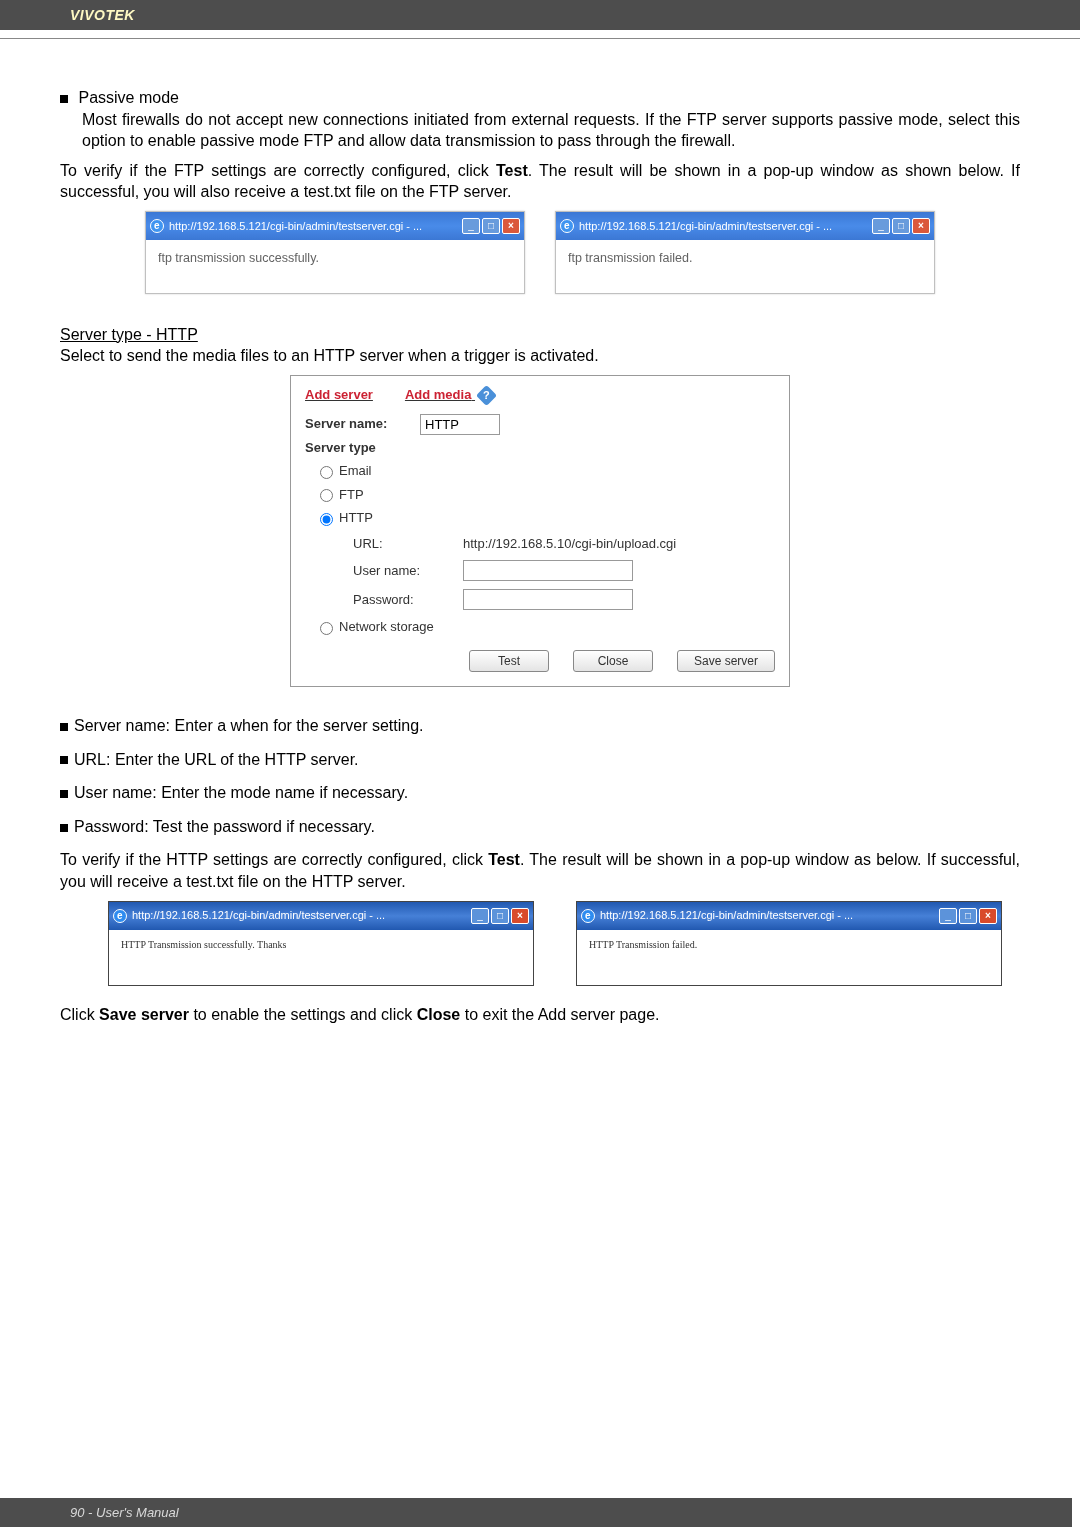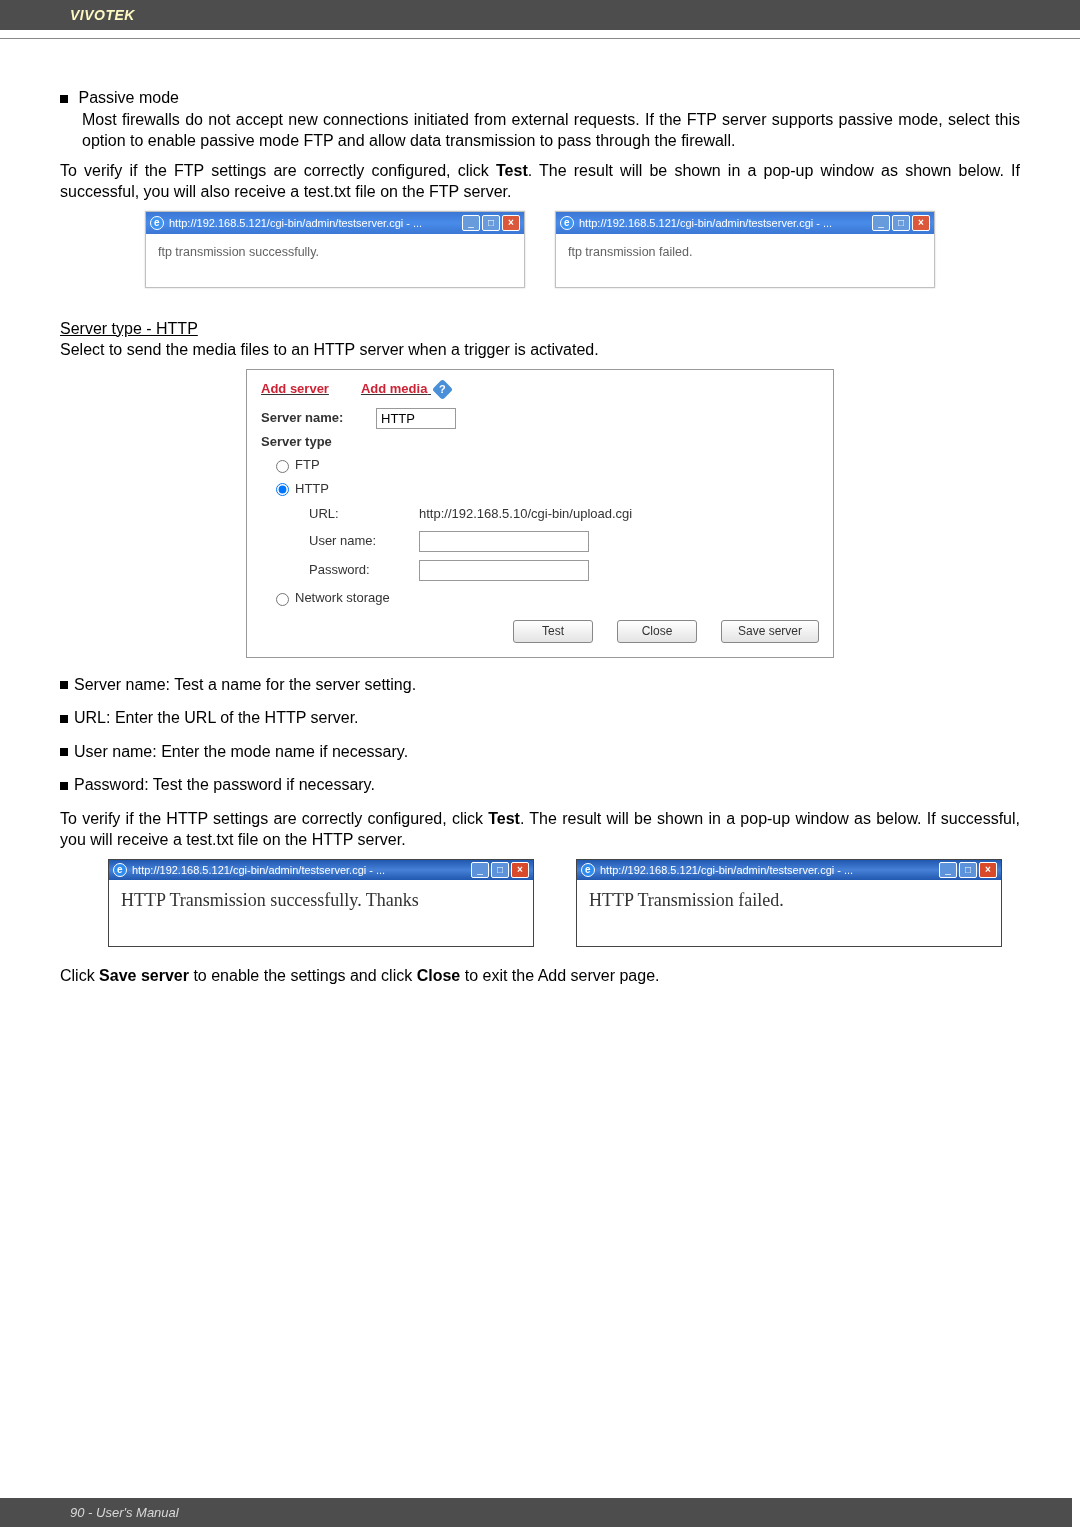--- a/index.html
+++ b/index.html
@@ -59,21 +59,21 @@
     font-family: 'Tahoma', sans-serif;
     font-size: 12.5px;
     box-shadow: 0 0 2px rgba(0,0,0,.2);
   }
   .popup.blurry { filter: blur(0.2px); opacity: 0.92; }
   .titlebar {
     background: linear-gradient(to bottom, #2b6cd1 0%, #3a82e8 50%, #2b6cd1 100%);
     color: #fff;
     display: flex;
     align-items: center;
-    padding: 8px 4px;
+    padding: 14px 4px;
     font-size: 11px;
     height: 22px;
   }
   .titlebar .ie {
     display: inline-block;
     width: 14px; height: 14px;
     background: #2e8cf0;
     border-radius: 50%;
     border: 1px solid #fff;
     margin-right: 5px;
@@ -106,22 +106,22 @@
     color: #222;
     min-height: 50px;
   }
   .popup.blurry .popup-body { color: #555; font-family: Liberation Sans, sans-serif; }
   .underline-head {
     text-decoration: underline;
     font-size: 16px;
     margin-top: 30px;
   }
   .dialog {
-    width: 588px;
-    margin: 8px auto 16px auto;
+    width: 500px;
+    margin: 8px auto 28px auto;
     border: 1px solid #999;
     padding: 10px 14px 14px 14px;
     font-family: 'Tahoma', Arial, sans-serif;
     font-size: 13px;
     color: #333;
   }
   .dialog .tabs {
     display: flex;
     gap: 32px;
     font-weight: bold;
@@ -177,21 +177,21 @@
     width: 426px;
     border: 1px solid #444;
   }
   .popup2 .titlebar {
     background: linear-gradient(to bottom,#2158b0,#4680d7 50%,#2158b0);
     height: 20px;
     font-size: 11px;
   }
   .popup2 .popup-body {
     font-family: 'Times New Roman', serif;
-    font-size: 18px;
+    font-size: 10px;
     color: #333;
     padding: 8px 12px 34px 12px;
   }
   .bottom-band {
     position: absolute;
     bottom: 0; left: 0; right: 8px;
     background: #4d4d4d;
     color: #d9d9d9;
     font-style: italic;
     font-size: 13px;
@@ -265,20 +265,24 @@
         <input type="text" style="width: 80px;" value="HTTP">
       </div>
 
       <div class="row">
         <span class="lbl">Server type</span>
       </div>
 
       <div class="radios">
         <div class="row">
           <input type="radio" name="st" style="">
+          <span>Email</span>
+        </div>
+        <div class="row">
+          <input type="radio" name="st" style="">
           <span>FTP</span>
         </div>
         <div class="row">
           <input type="radio" name="st" checked="" style="">
           <span>HTTP</span>
         </div>
       </div>
 
       <div class="sublabels">
         <div class="row">
@@ -303,21 +307,21 @@
       </div>
 
       <div class="dbtns">
         <div class="dbtn">Test</div>
         <div class="dbtn">Close</div>
         <div class="dbtn">Save server</div>
       </div>
     </div>
 
     <div class="bullets">
-      <div class="bi"><span class="sq"></span><span>Server name: Test a name for the server setting.</span></div>
+      <div class="bi"><span class="sq"></span><span>Server name: Enter a when for the server setting.</span></div>
       <div class="bi"><span class="sq"></span><span>URL: Enter the URL of the HTTP server.</span></div>
       <div class="bi"><span class="sq"></span><span>User name: Enter the mode name if necessary.</span></div>
       <div class="bi"><span class="sq"></span><span>Password: Test the password if necessary.</span></div>
     </div>
 
     <div class="p-just">
       <span>To verify if the HTTP settings are correctly configured, click </span><b>Test</b><span>. The result will be shown in a pop-up window as below. If successful, you will receive a test.txt file on the HTTP server.</span>
     </div>
 
     <div class="popup-row2">

